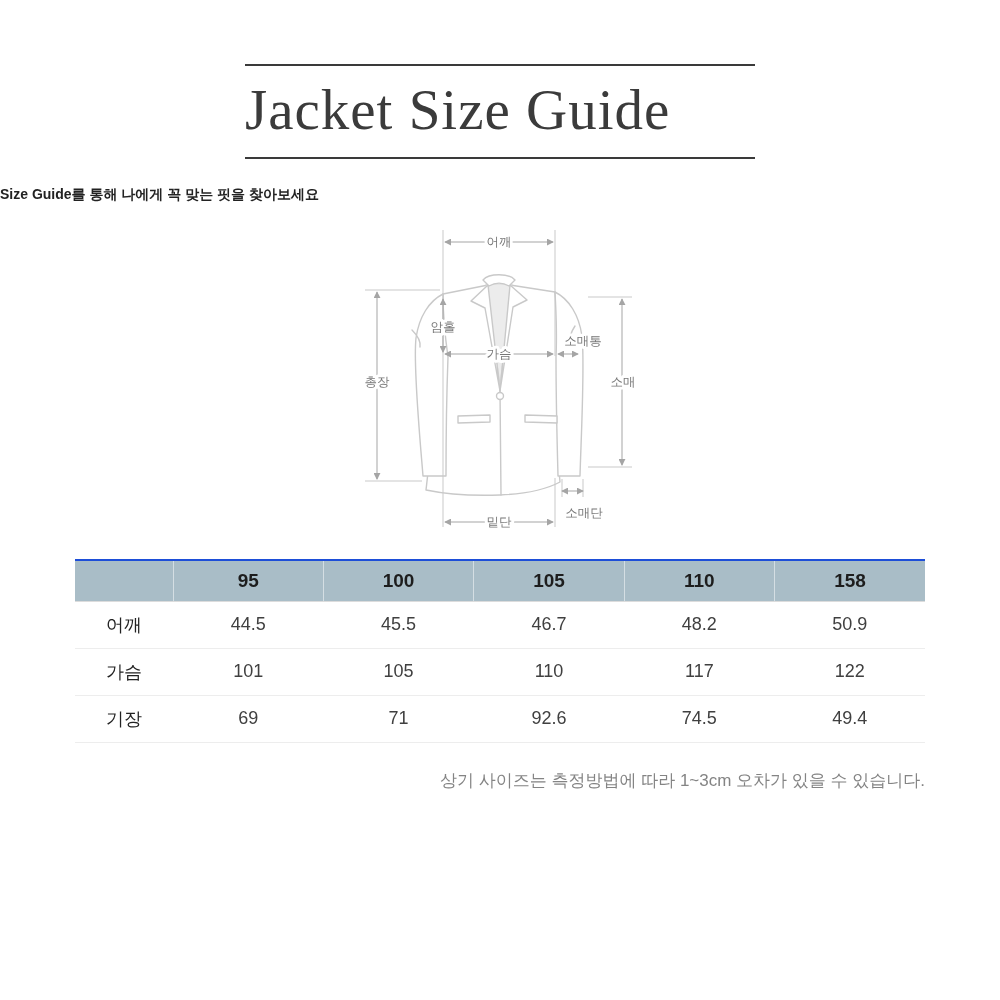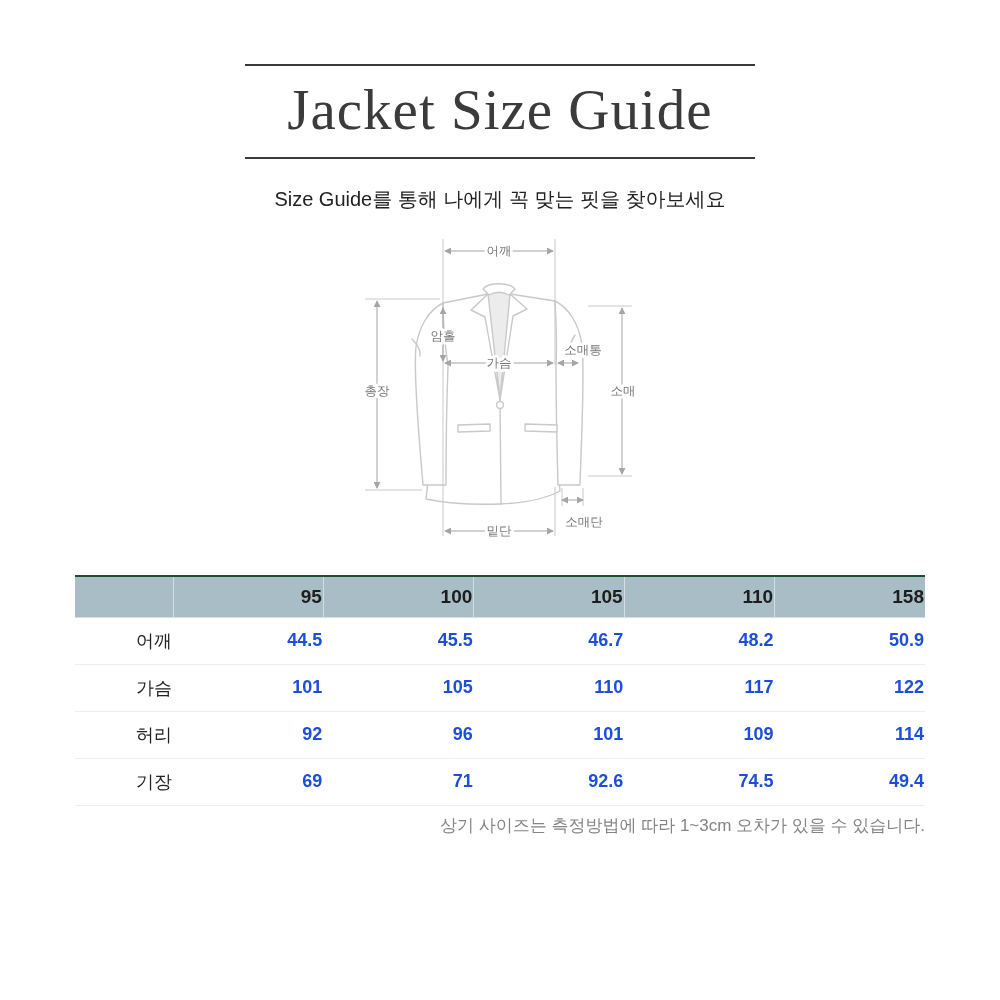--- a/index.html
+++ b/index.html
@@ -5,37 +5,36 @@
   html, body { margin: 0; padding: 0; }
   body {
     width: 1000px; height: 1000px;
     background: #ffffff;
     font-family: "Liberation Sans", "DejaVu Sans", sans-serif;
     overflow: hidden;
   }
   .page { width: 1000px; height: 1000px; position: relative; }
 
   
-  .title-block { width: 510px; margin: 64px auto 0; text-align: center; }
+  .title-block { width: 510px; margin: 64px auto 0; text-align: left; }
   .rule { border: none; border-top: 2px solid #3a3a3a; margin: 0; }
   .page-title {
     font-family: "Liberation Serif", "DejaVu Serif", serif;
     font-weight: 400;
     font-size: 57px;
     color: #3b3b3b;
     margin: 13px 0 15px 0;
     line-height: 1.1;
     letter-spacing: 1px;
     white-space: nowrap;
   }
   .subtitle {
-    text-align: center;
     margin: 27px 0 0 0;
-    font-size: 20px;
-    font-weight: 400;
+    font-size: 14px;
+    font-weight: 700;
     color: #222222;
   }
 
   
   .diagram { width: 330px; height: 320px; margin: 20px 0 0 360px; }
   .diagram svg { display: block; }
   .jk { fill: #ffffff; stroke: #c9c9c9; stroke-width: 1.4; stroke-linejoin: round; }
   .jk-line { fill: none; stroke: #c9c9c9; stroke-width: 1.4; stroke-linecap: round; }
   .lining { fill: #ececec; stroke: #d9d9d9; stroke-width: 1; }
   .g { fill: none; stroke: #c9c9c9; stroke-width: 1; }
@@ -47,42 +46,42 @@
     text-anchor: middle;
     paint-order: stroke;
     stroke: #ffffff;
     stroke-width: 6px;
     stroke-linejoin: round;
   }
 
   
   .size-table {
     width: 850px;
-    margin: 22px auto 0;
+    margin: 15px auto 0;
     border-collapse: collapse;
     table-layout: fixed;
-    border-top: 2px solid #14532d;
-    text-align: right;
+    border-top: 2px solid #1d4ed8;
+    text-align: center;
   }
   .size-table col.label-col { width: 98px; }
   .size-table thead th {
     background: #a9bdc7;
     height: 38px;
     font-size: 19px;
     font-weight: 600;
     color: #1d1d1d;
     border-bottom: 1px solid #dcdcdc;
   }
   .size-table thead th + th { border-left: 1px solid rgba(255,255,255,0.5); }
   .size-table tbody tr { height: 47px; border-bottom: 1px solid #ededed; }
   .size-table tbody th { font-size: 18px; font-weight: 500; color: #222222; }
-  .size-table tbody td { font-size: 18px; font-weight: 700; color: #1d4ed8; }
-
-  
-  .notes { width: 850px; margin: 2px auto 0; text-align: right; }
+  .size-table tbody td { font-size: 18px; font-weight: 400; color: #404040; }
+
+  
+  .notes { width: 850px; margin: 20px auto 0; text-align: right; }
   .notes p { margin: 0; line-height: 35px; font-size: 17px; color: #848484; }
 </style>
 </head>
 <body>
 
 <div class="page">
 
   <div class="title-block">
     <hr class="rule">
     <h1 class="page-title">Jacket Size Guide</h1>
@@ -193,28 +192,20 @@
         </tr>
         <tr>
           <th>가슴</th>
           <td>101</td>
           <td>105</td>
           <td>110</td>
           <td>117</td>
           <td>122</td>
         </tr>
         <tr>
-          <th>허리</th>
-          <td>92</td>
-          <td>96</td>
-          <td>101</td>
-          <td>109</td>
-          <td>114</td>
-        </tr>
-        <tr>
           <th>기장</th>
           <td>69</td>
           <td>71</td>
           <td>92.6</td>
           <td>74.5</td>
           <td>49.4</td>
         </tr>
       </tbody>
   </table>
 

